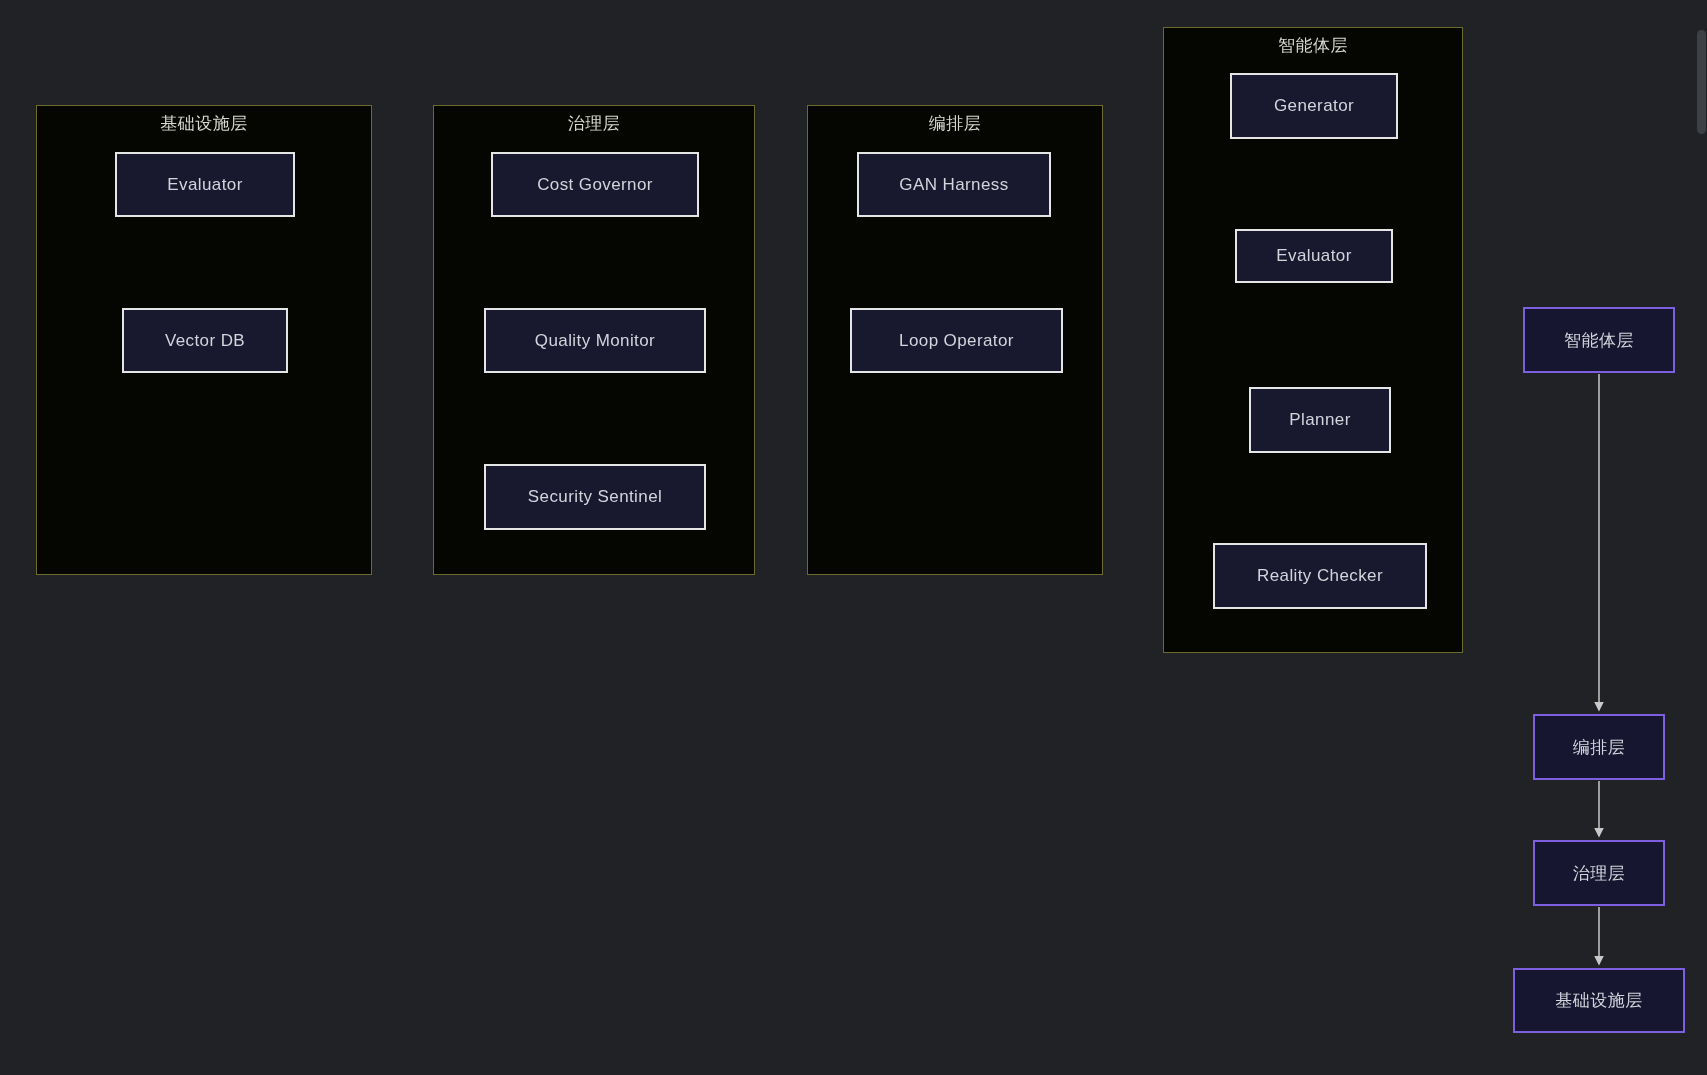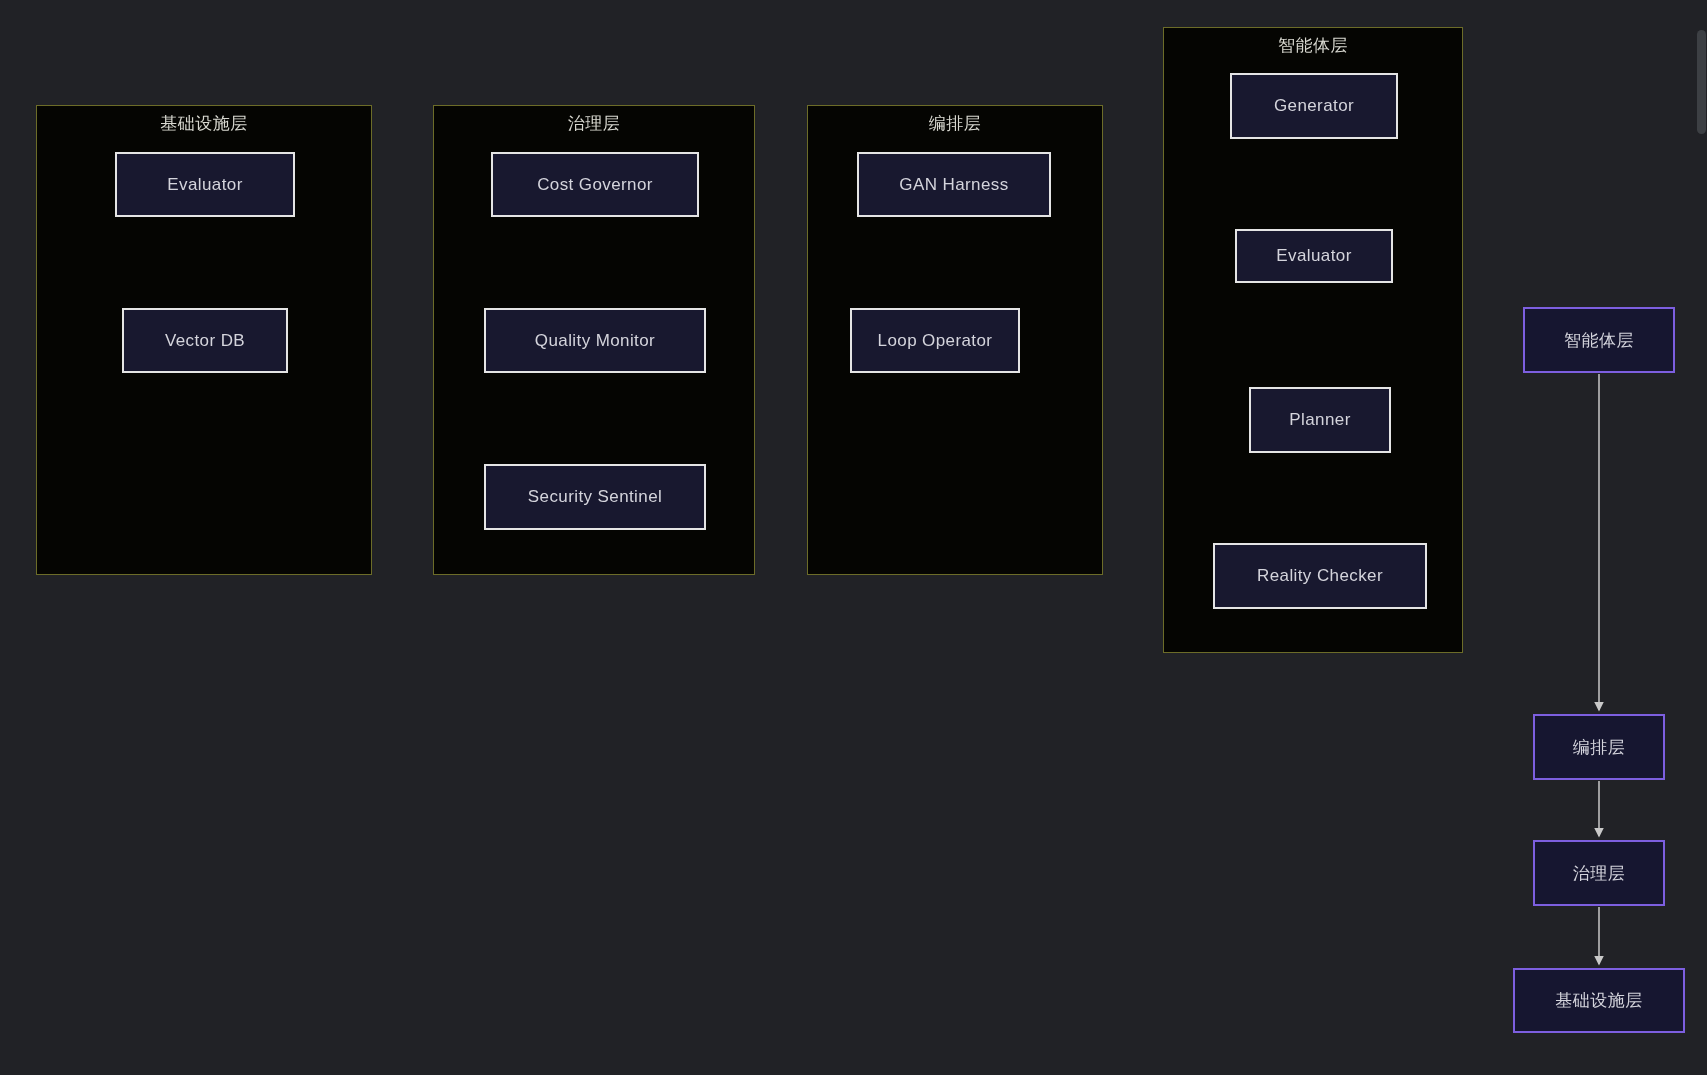--- a/index.html
+++ b/index.html
@@ -126,21 +126,21 @@
     <div class="node" style="left:50px; top:358px; width:222px; height:66px;">
       <span>Security Sentinel</span>
     </div>
   </div>
 
   <div class="cluster" style="left:807px; top:105px; width:296px; height:470px;">
     <div class="cluster-title">编排层</div>
     <div class="node" style="left:49px; top:46px; width:194px; height:65px;">
       <span>GAN Harness</span>
     </div>
-    <div class="node" style="left:42px; top:202px; width:170px; height:65px;">
+    <div class="node" style="left:42px; top:202px; width:213px; height:65px;">
       <span>Loop Operator</span>
     </div>
   </div>
 
   <div class="cluster" style="left:1163px; top:27px; width:300px; height:626px;">
     <div class="cluster-title">智能体层</div>
     <div class="node" style="left:66px; top:45px; width:168px; height:66px;">
       <span>Generator</span>
     </div>
     <div class="node" style="left:71px; top:201px; width:158px; height:54px;">

